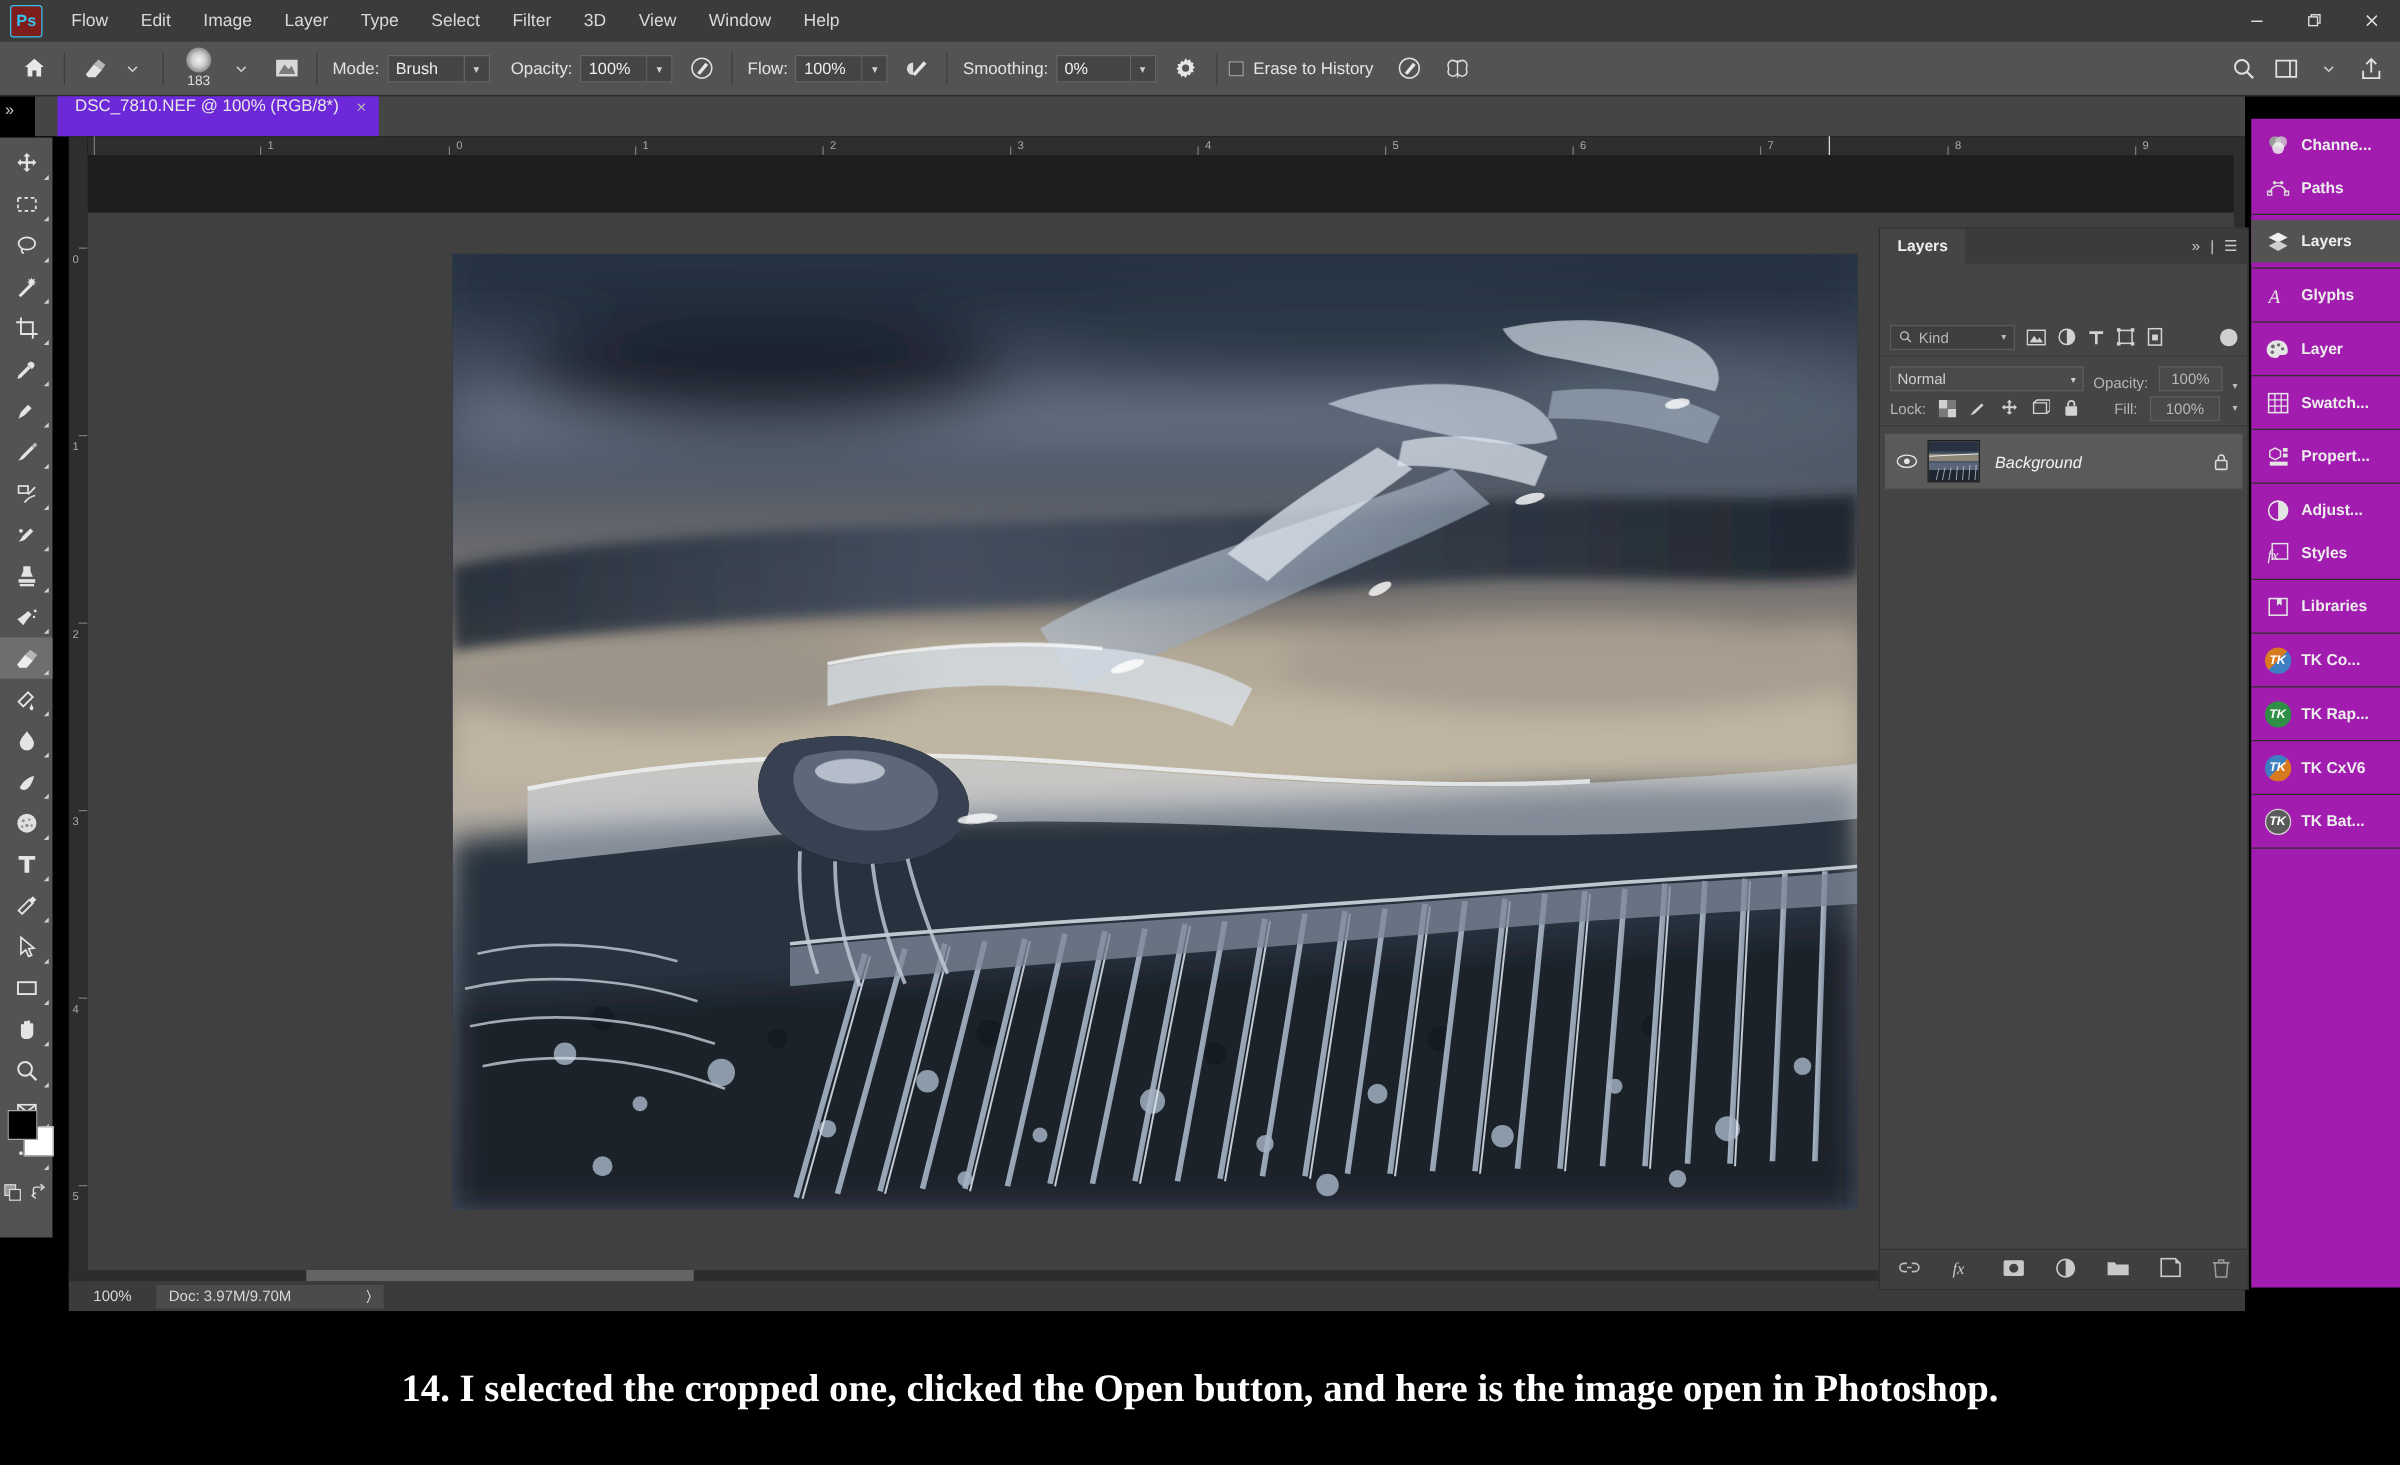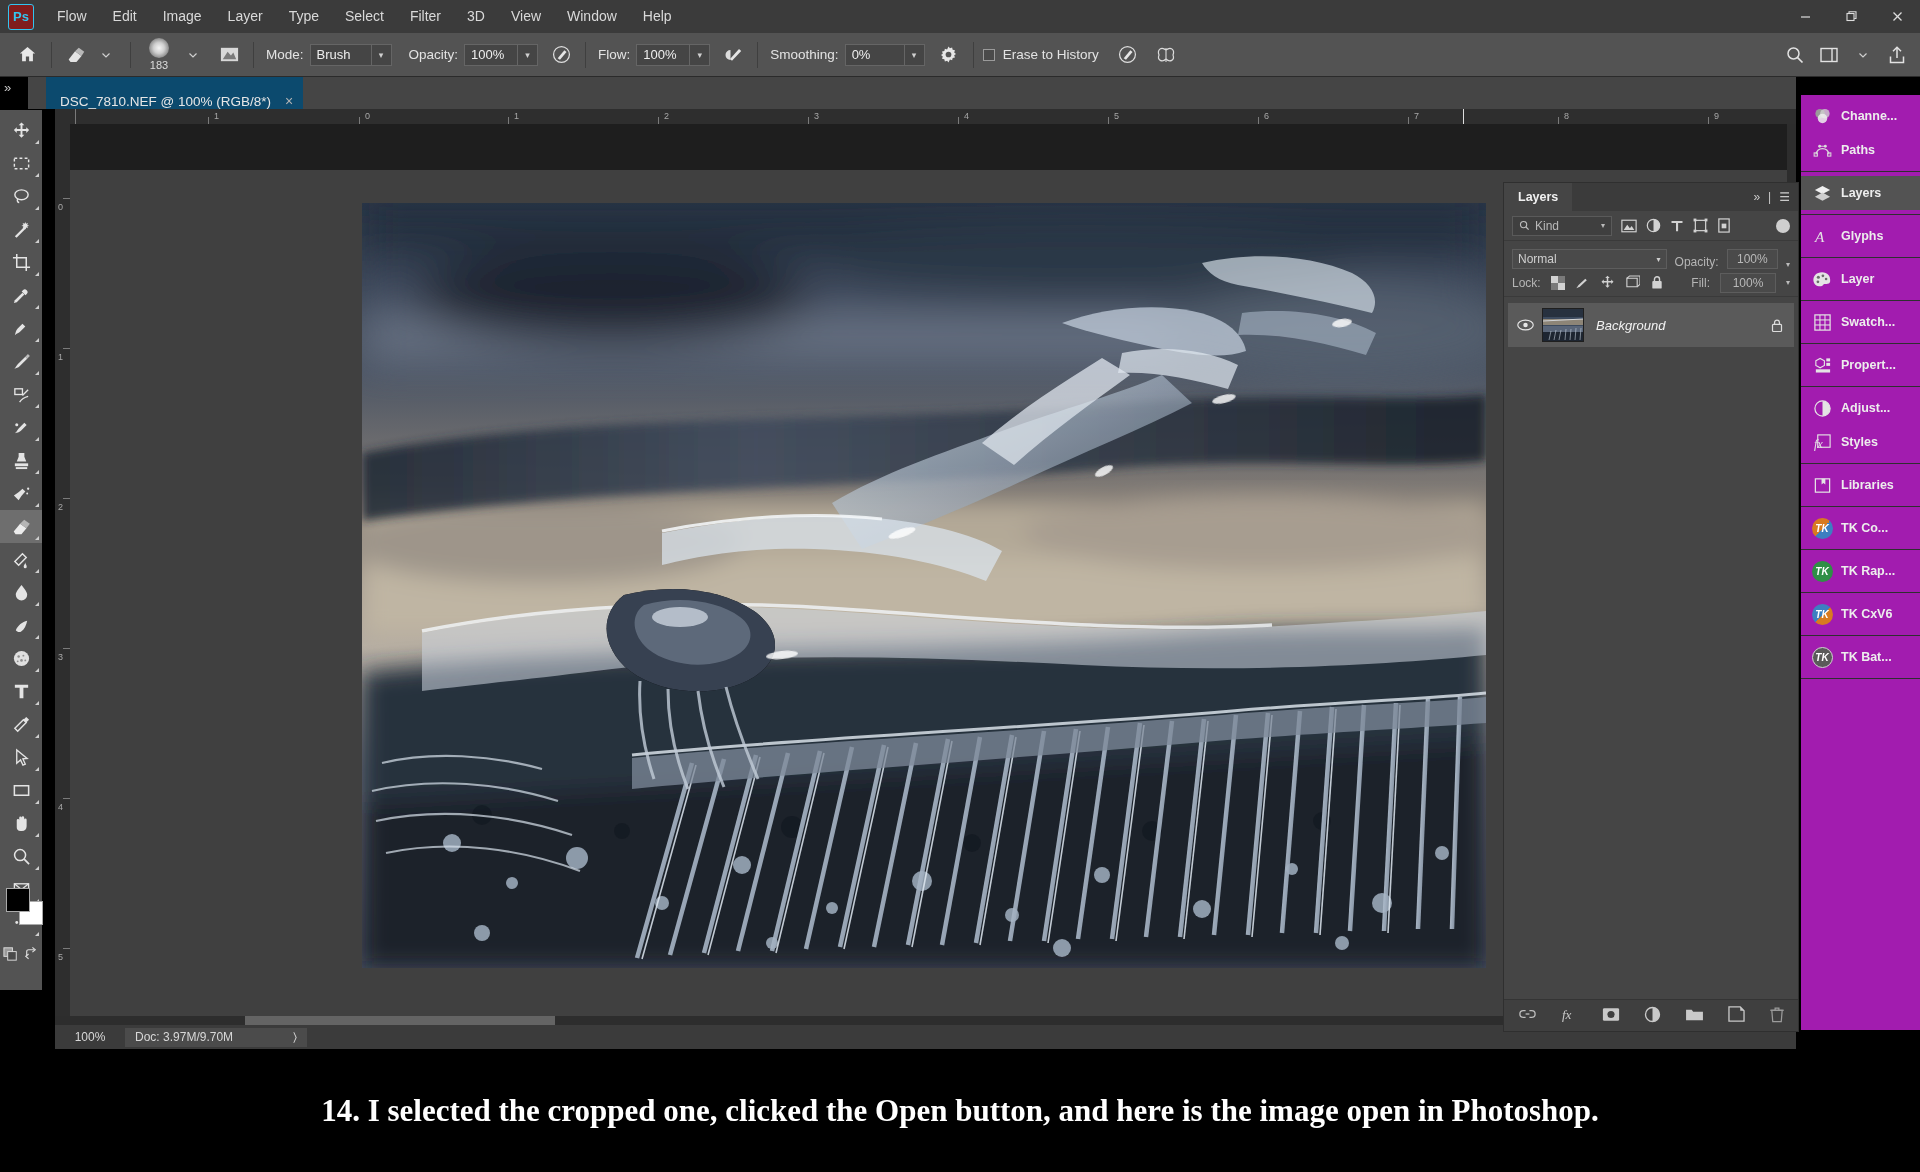--- a/index.html
+++ b/index.html
@@ -32,22 +32,22 @@
               display:flex; align-items:center; justify-content:center; font-size:9px; color:#cfcfcf; }
   .brush-preview { width:38px; text-align:center; position:relative; }
   .brush-dot { width:20px; height:20px; margin:0 auto; border-radius:50%;
                background:radial-gradient(circle,#f4f4f4 0%,#cfcfcf 38%,#8d8d8d 70%,#6e6e6e 100%); }
   .brush-size { font-size:11px; color:#dcdcdc; margin-top:1px; }
   .chk { width:12px; height:12px; border:1px solid #9a9a9a; background:#4a4a4a; display:inline-block; }
   .ob-right { position:absolute; right:8px; display:flex; align-items:center; gap:4px; }
 
   
   .tabbar { position:absolute; left:28px; top:77px; width:1768px; height:32px; background:#454545; }
-  .tab { position:absolute; left:18px; top:0; height:32px; background:#0c4a6e; display:flex;
-         align-items:flex-end; padding:0 10px 0 14px; gap:14px; }
+  .tab { position:absolute; left:18px; top:0; height:32px; background:#6d28d9; display:flex;
+         align-items:flex-start; padding:0 10px 0 14px; gap:14px; }
   .tab-title { font-size:13.5px; color:#e6e6e6; }
   .tab-close { font-size:14px; color:#b4b4b4; }
   .panel-collapse { position:absolute; left:4px; top:80px; color:#c9c9c9; font-size:13px; }
 
   
   .toolbar { position:absolute; left:0; top:110px; width:42px; height:880px; background:#535353;
              padding-top:4px; }
   .tool { width:42px; height:33px; display:flex; align-items:center; justify-content:center; position:relative; }
   .tool.sel { background:#6e6e6e; }
   .tool svg { display:block; }
@@ -81,21 +81,21 @@
   .scrollbar-v { position:absolute; left:1787px; top:124px; width:9px; height:906px; background:#2d2d2d; }
 
   
   .layers { position:absolute; left:1503px; top:182px; width:296px; height:850px; background:#454545;
             border:1px solid #2f2f2f; }
   .lp-tabs { height:28px; background:#3b3b3b; display:flex; align-items:center; position:relative; }
   .lp-tab { height:28px; padding:0 14px; display:flex; align-items:center; font-size:12.5px;
             background:#454545; color:#f0f0f0; font-weight:bold; }
   .lp-tabright { position:absolute; right:8px; display:flex; align-items:center; gap:8px; color:#c9c9c9;
                  font-size:12px; }
-  .lp-filter { height:30px; display:flex; align-items:center; padding:0 8px; gap:9px; border-bottom:1px solid #3a3a3a;}
+  .lp-filter { height:30px; display:flex; align-items:center; padding:0 8px; gap:9px; border-bottom:1px solid #3a3a3a;margin-top:44px;}
   .kindbox { width:100px; height:20px; background:#3f3f3f; border:1px solid #5a5a5a; display:flex;
              align-items:center; gap:5px; padding:0 6px; font-size:12px; color:#b9b9b9; }
   .lp-ficon { color:#cdcdcd; display:flex; align-items:center; }
   .lp-row2 { height:28px; display:flex; align-items:flex-end; padding:0 8px; gap:8px; }
   .blendbox { width:168px; height:20px; background:#4a4a4a; border:1px solid #5d5d5d; display:flex;
               align-items:center; justify-content:space-between; padding:0 5px; font-size:12px; color:#cfcfcf; }
   .smalllbl { font-size:12px; color:#b5b5b5; }
   .numbox { width:56px; height:20px; background:#4a4a4a; border:1px solid #5d5d5d; font-size:12px;
             color:#b9b9b9; display:flex; align-items:center; justify-content:center; }
   .lp-row3 { height:28px; display:flex; align-items:center; padding:0 8px; gap:10px;

